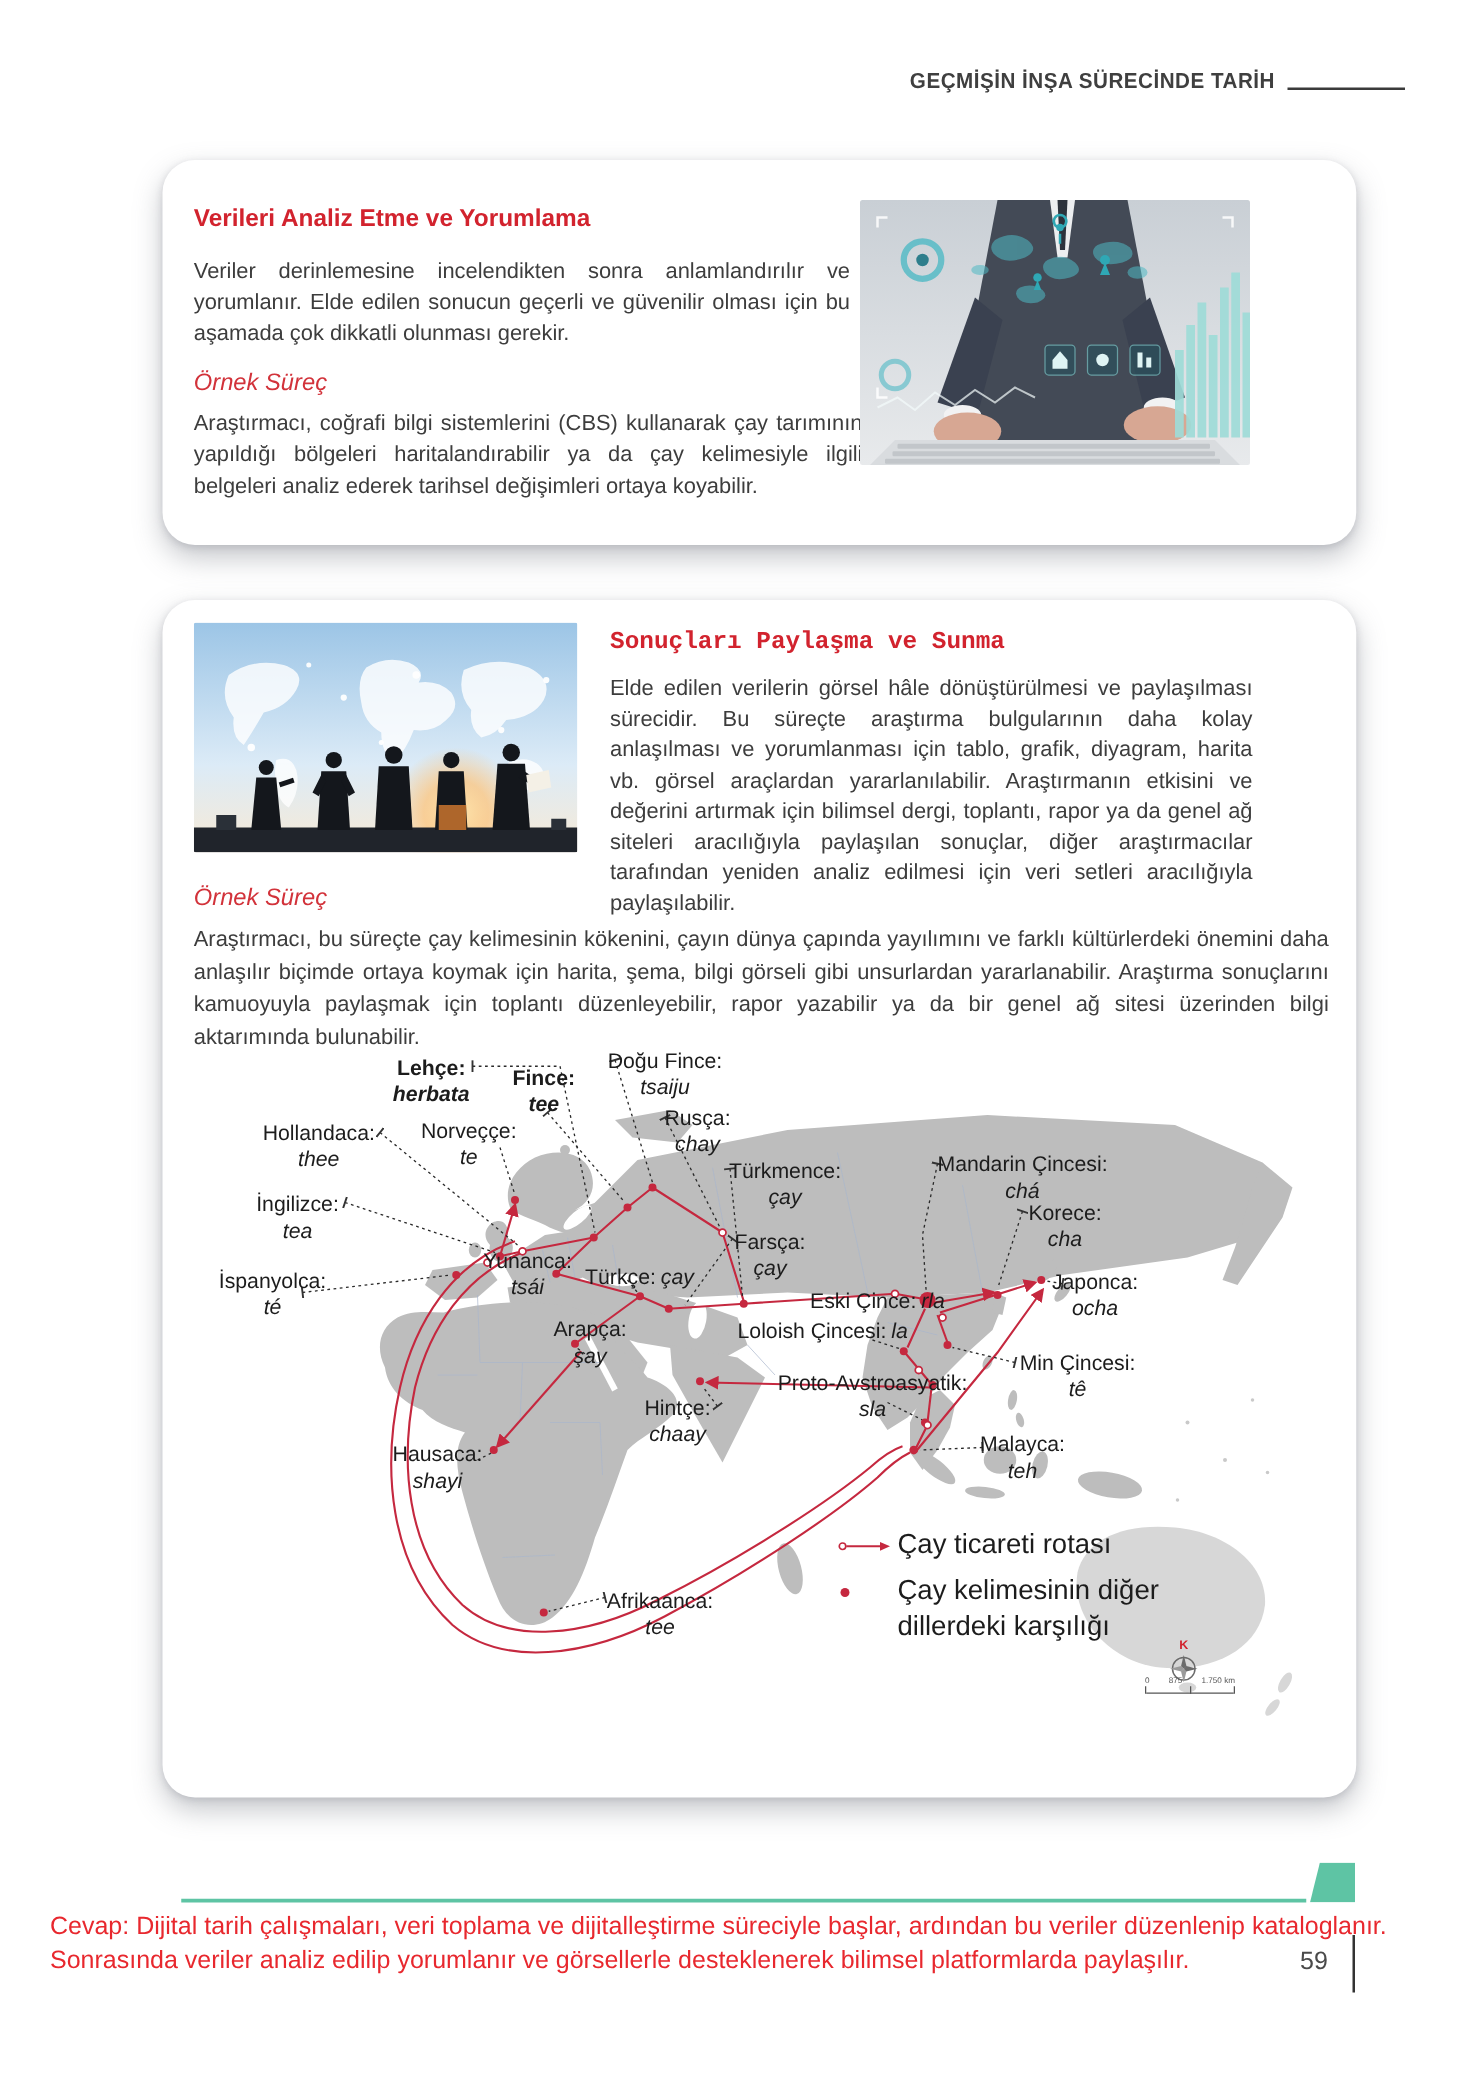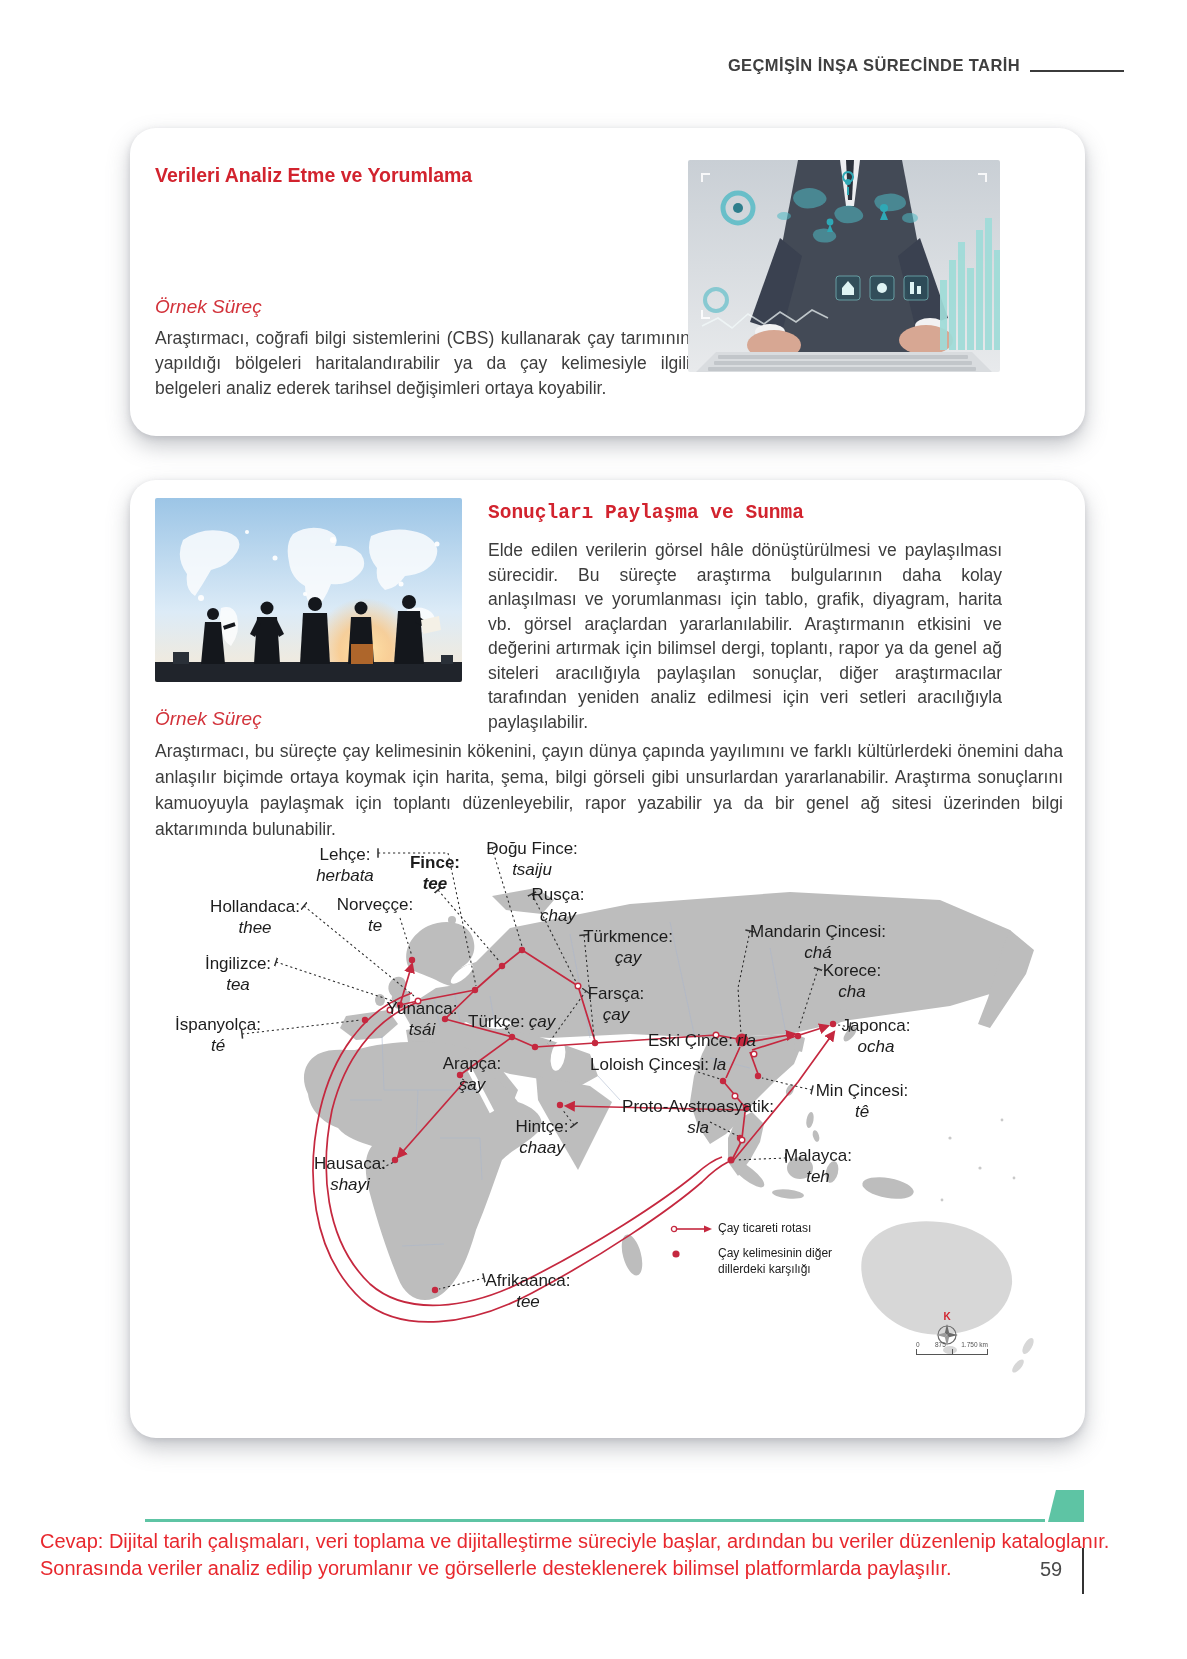--- a/index.html
+++ b/index.html
@@ -25,21 +25,21 @@
   #map-wrap { position:absolute; left:20px; top:358px; width:920px; height:550px; }
   #map-svg { position:absolute; left:0; top:0; }
   .map-label { position:absolute; font-size:17px; line-height:1.26; color:#1c1c1c;
     text-align:center; transform:translateX(-50%); white-space:nowrap; z-index:5; }
   .map-label .lang, .map-label .word { display:block; }
   .map-label .word { font-style:italic; }
   .map-label.inline { transform:none; text-align:left; }
   .map-label.inline .lang, .map-label.inline .word { display:inline; }
   .map-label.inline .word { margin-left:4px; }
 
-  .legend { position:absolute; left:520px; top:382px; z-index:6; font-size:12px; color:#1c1c1c; }
+  .legend { position:absolute; left:520px; top:382px; z-index:6; font-size:22px; color:#1c1c1c; }
   .legend-row { display:flex; align-items:flex-start; margin-bottom:7px; }
   .legend-sym { width:48px; flex:0 0 48px; padding-top:3px; }
   .legend-txt { line-height:1.35; }
 
   .compass { position:absolute; left:784px; top:474px; z-index:6; text-align:center; }
   .compass .k { color:#d2232e; font-size:10px; font-weight:bold; line-height:1; }
   .scalebar { position:absolute; left:766px; top:503px; width:72px; z-index:6; }
   .scalebar .bar { position:relative; height:6px; border-left:1px solid #555; border-right:1px solid #555; }
   .scalebar .bar:before { content:""; position:absolute; left:0; right:0; bottom:0; height:1px; background:#555; }
   .scalebar .bar i { position:absolute; left:50%; bottom:0; width:1px; height:6px; background:#555; }
@@ -61,20 +61,21 @@
 </head>
 <body>
 
 <div id="page">
 
   <div class="hdr-title">GEÇMİŞİN İNŞA SÜRECİNDE TARİH</div>
   <div class="hdr-line"></div>
 
   <div class="card" id="card1">
     <div class="red-heading" style="left:25px; top:36px;">Verileri Analiz Etme ve Yorumlama</div>
+    <div class="body-text" style="left:25px; top:76px; width:525px;">Veriler derinlemesine incelendikten sonra anlamlandırılır ve yorumlanır. Elde edilen sonucun geçerli ve güvenilir olması için bu aşamada çok dikkatli olunması gerekir.</div>
     <div class="ornek" style="left:25px; top:168px;">Örnek Süreç</div>
     <div class="body-text" style="left:25px; top:198px; width:535px;">Araştırmacı, coğrafi bilgi sistemlerini (CBS) kullanarak çay tarımının yapıldığı bölgeleri haritalandırabilir ya da çay kelimesiyle ilgili belgeleri analiz ederek tarihsel değişimleri ortaya koyabilir.</div>
 
     <div class="photo" style="left:558px; top:32px; width:312px; height:212px;">
       <svg width="312" height="212" viewBox="0 0 312 212">
         <defs>
           <linearGradient id="p1bg" x1="0" y1="0" x2="0" y2="1">
             <stop offset="0" stop-color="#c9cfd5"></stop>
               <stop offset="1" stop-color="#e8eaec"></stop>
           </linearGradient>
@@ -394,21 +395,21 @@
             <circle cx="592" cy="302" r="2.8"></circle>
           <circle cx="240" cy="172" r="2.8"></circle>
         </g>
       </svg>
 
       <div>
           <div class="map-label" style="left: 105px; top: 58px;">
             <span class="lang">Hollandaca:</span>
             <span class="word">thee</span>
           </div>
-          <div class="map-label" style="left: 195px; top: 6px;">
+          <div class="map-label" style="left: 195px; top: 6px; font-weight: bold;">
             <span class="lang">Lehçe:</span>
             <span class="word">herbata</span>
           </div>
           <div class="map-label" style="left: 285px; top: 14px; font-weight: bold;">
             <span class="lang">Fince:</span>
             <span class="word">tee</span>
           </div>
           <div class="map-label" style="left: 382px; top: 0px;">
             <span class="lang">Doğu Fince:</span>
             <span class="word">tsaiju</span>

